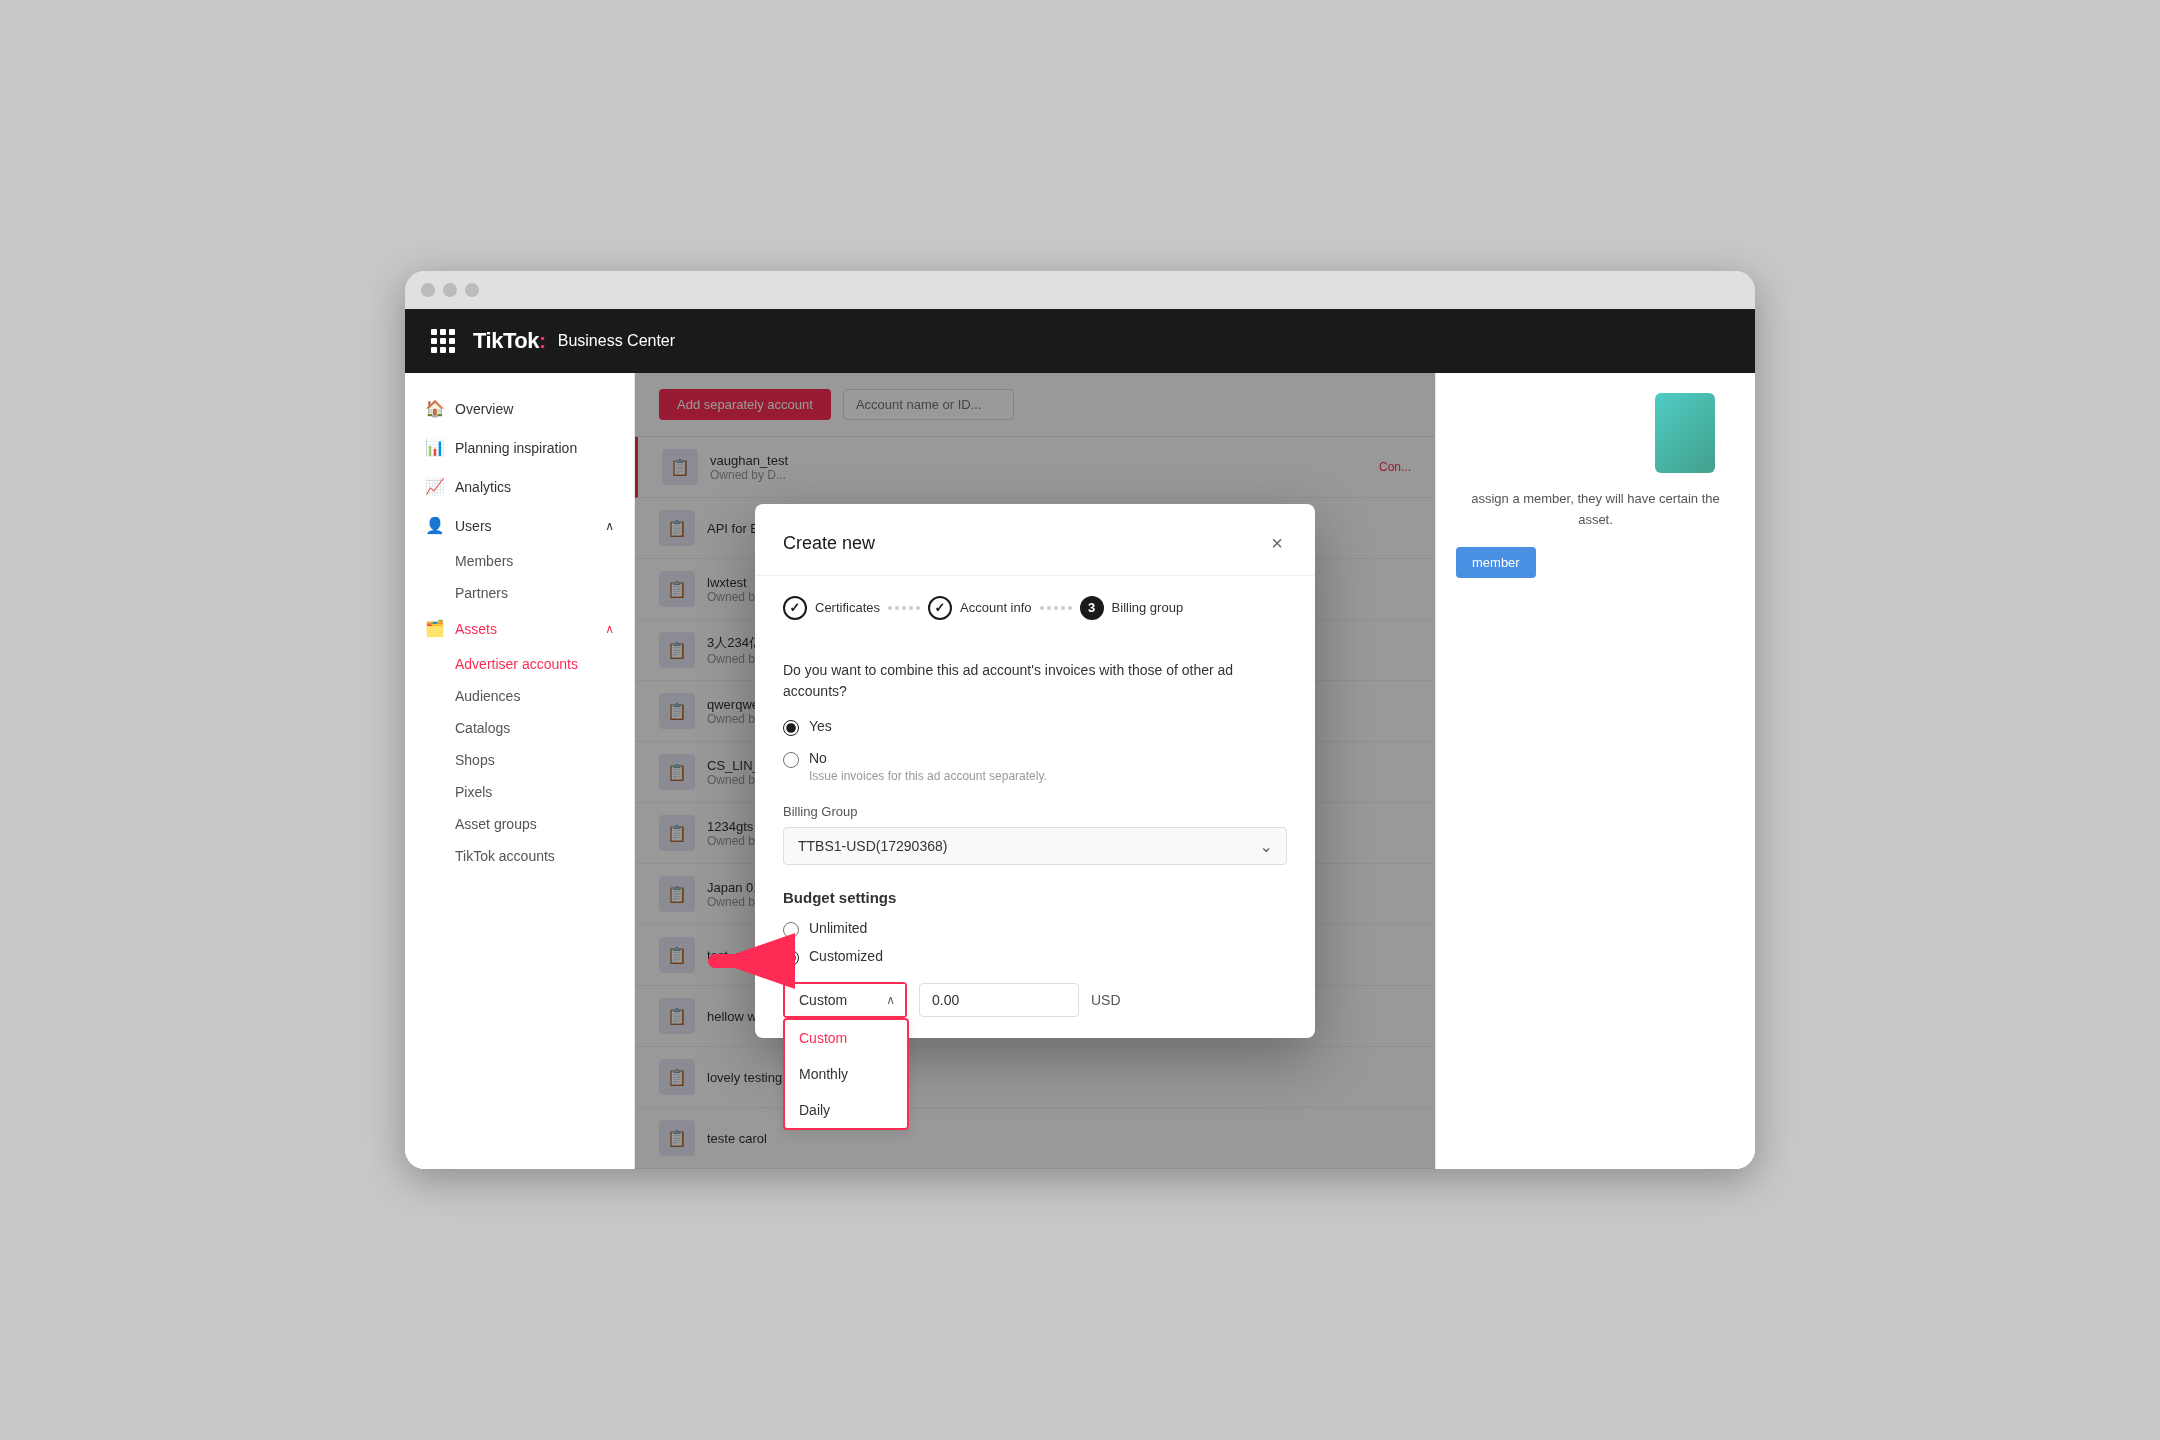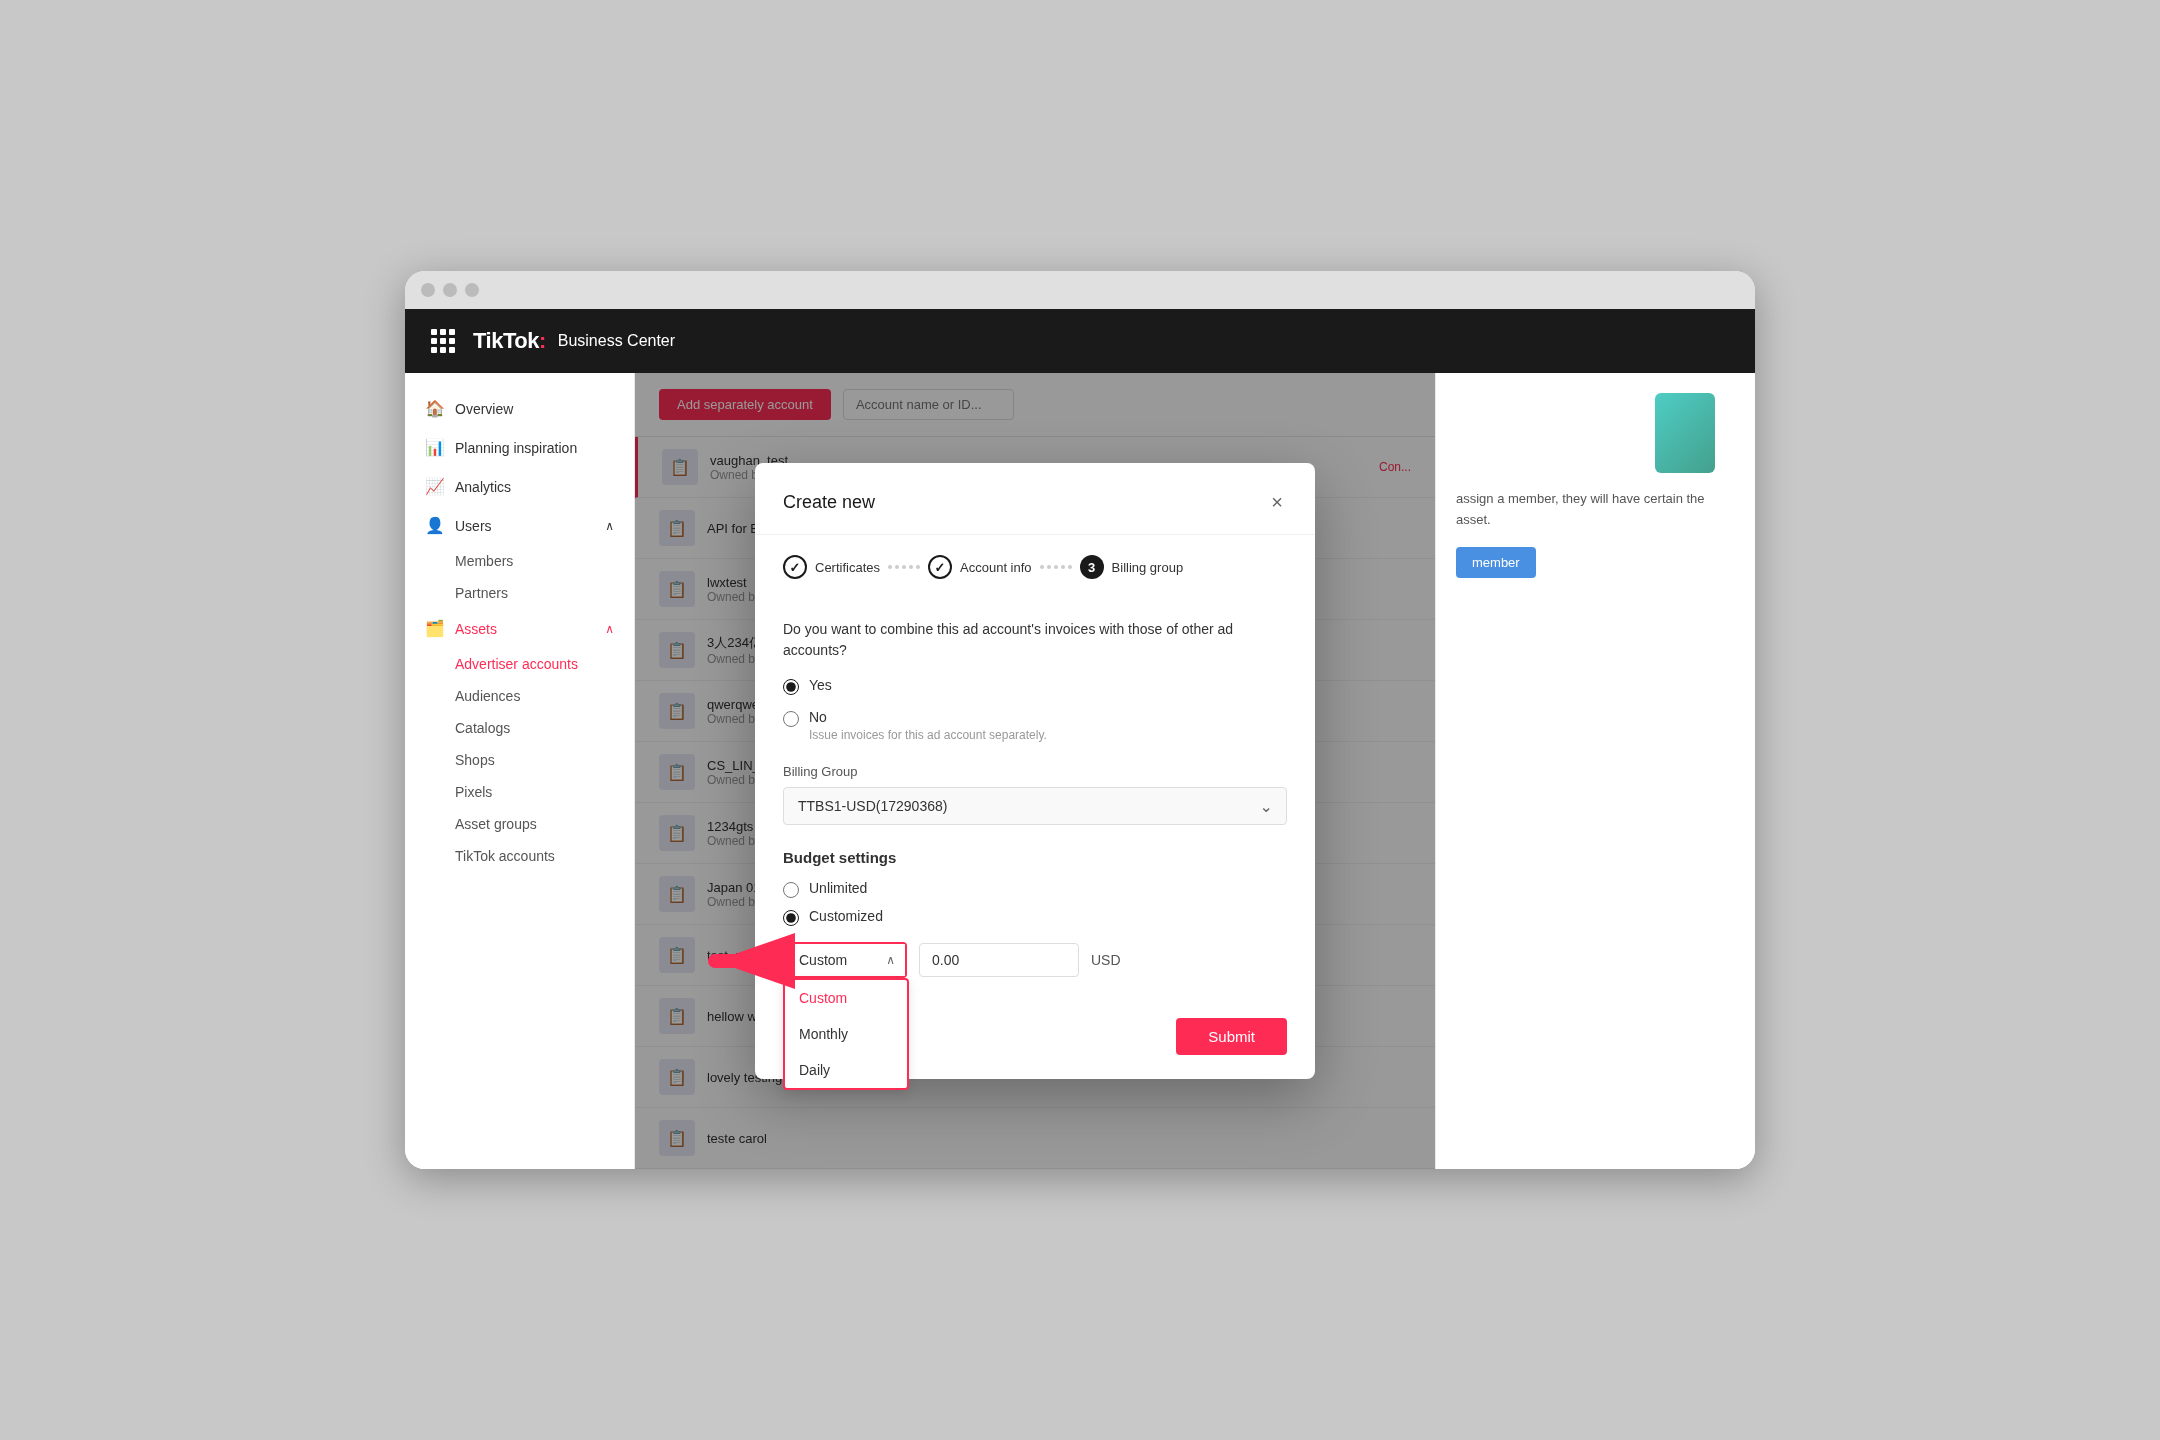--- a/index.html
+++ b/index.html
@@ -179,20 +179,21 @@
       background: white;
       border-left: 1px solid #e8e8e8;
       padding: 20px;
       font-size: 13px;
       color: #555;
     }
 
     .right-panel-text {
       line-height: 1.6;
       margin-bottom: 16px;
+      text-align: center;
     }
 
     .member-btn {
       background: #4a90e2;
       color: white;
       border: none;
       padding: 8px 16px;
       border-radius: 4px;
       font-size: 13px;
       cursor: pointer;
@@ -750,23 +751,20 @@
                       <div class="dropdown-item">Monthly</div>
                       <div class="dropdown-item">Daily</div>
                     </div>
                   </div>
                   <input class="budget-input" type="text" value="0.00" style="">
                   <span class="currency-label">USD</span>
                 </div>
               </div>
             </div>
 
-            <div class="submit-row">
-              <button class="submit-btn">Submit</button>
-            </div>
           </div>
         </div>
 
       </div>
 
       <div class="right-panel">
         <div style="position:relative; height:80px; margin-bottom:16px;">
           <div class="colored-box"></div>
         </div>
         <p class="right-panel-text">assign a member, they will have certain the asset.</p>

